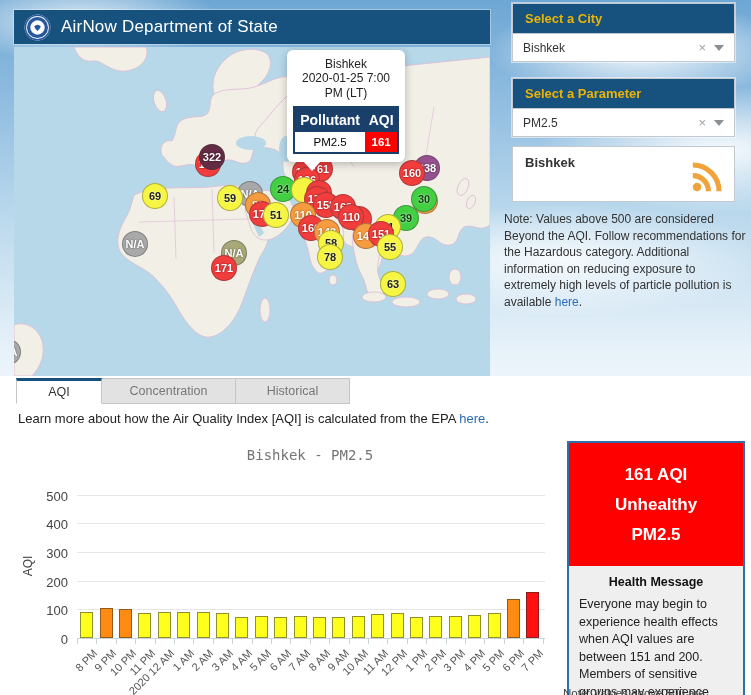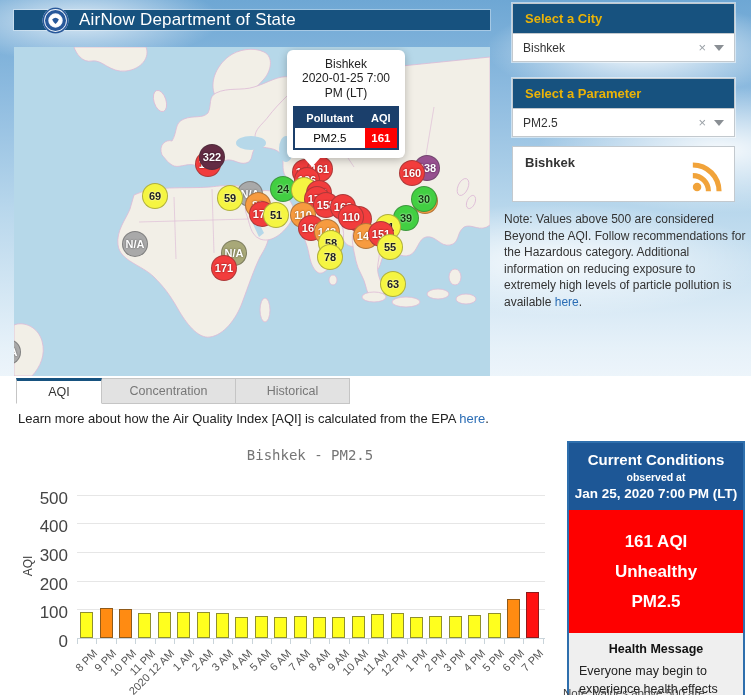--- a/index.html
+++ b/index.html
@@ -8,21 +8,21 @@
     background-image:
       radial-gradient(ellipse 220px 70px at 640px 50px, rgba(255,255,255,.95), transparent 70%),
       radial-gradient(ellipse 260px 90px at 720px 150px, rgba(255,255,255,.9), transparent 70%),
       radial-gradient(ellipse 200px 60px at 80px 20px, rgba(255,255,255,.75), transparent 70%),
       radial-gradient(ellipse 300px 80px at 560px 260px, rgba(255,255,255,.85), transparent 70%),
       linear-gradient(180deg,#6ea7d4 0%,#8fbce0 14%,#b8d7ec 30%,#e6f1f9 50%,#ffffff 66%);
   }
   .white-lower{position:absolute;left:0;top:376px;width:751px;height:319px;background:#fff;}
 
   
-  .app-header{position:absolute;left:14px;top:10px;width:476px;height:20px;background:#17527f;display:flex;align-items:center;box-sizing:border-box;padding-left:28px;box-shadow:0 0 0 1px rgba(255,255,255,.35);}
+  .app-header{position:absolute;left:14px;top:10px;width:476px;height:34px;background:#17527f;display:flex;align-items:center;box-sizing:border-box;padding-left:10px;box-shadow:0 0 0 1px rgba(255,255,255,.35);}
   .app-title{color:#fff;font-size:17px;letter-spacing:.2px;margin-left:10px;}
 
   
   .map{position:absolute;left:14px;top:47px;width:476px;height:329px;background:#b6d8e9;overflow:hidden;}
   .marker{position:absolute;width:26px;height:26px;border-radius:50%;display:flex;align-items:center;justify-content:center;
     font-weight:bold;font-size:11px;box-sizing:border-box;border:1px solid rgba(50,50,50,.35);}
   .marker.red{background:#f23d3d;color:#fff;text-shadow:0 0 2px #6d0000;}
   .marker.orange{background:#f79b40;color:#fff;text-shadow:0 0 2px #7a4200;}
   .marker.yellow{background:#f5f542;color:#222;text-shadow:0 0 2px #fff;}
   .marker.green{background:#42cf42;color:#12380f;text-shadow:0 0 2px #e8ffe8;}
@@ -32,21 +32,21 @@
   .marker.olive{background:#a8a878;color:#fff;text-shadow:0 0 2px #4d4d33;}
 
   
   .map-tooltip{position:absolute;left:273px;top:3px;width:106px;background:#fff;border-radius:6px;
     box-shadow:0 2px 8px rgba(0,0,0,.25);padding:7px 6px 8px;z-index:10;text-align:center;}
   .map-tooltip:after{content:"";position:absolute;left:16px;bottom:-9px;width:0;height:0;
     border-left:9px solid transparent;border-right:9px solid transparent;border-top:10px solid #fff;}
   .tt-city{font-size:12px;color:#222;}
   .tt-date{font-size:12px;color:#222;line-height:1.25;}
   .tt-table{width:100%;border-collapse:collapse;margin-top:5px;border:2px solid #1b3f6b;}
-  .tt-table th{background:#1b3f6b;color:#fff;font-size:11px;padding:4px 2px;}
+  .tt-table th{background:#1b3f6b;color:#fff;font-size:14px;padding:4px 2px;}
   .tt-table td{font-size:11.5px;padding:4px 2px;text-align:center;}
   .tt-aqi{background:#fe0000;color:#fff;font-weight:bold;}
 
   
   .panel{position:absolute;left:512px;width:223px;box-sizing:border-box;border:1px solid #c3c9ce;background:#fff;box-shadow:0 0 0 1px rgba(255,255,255,.5);}
   .panel-header{background:#17527f;color:#eab308;font-size:13px;font-weight:bold;padding:7px 12px;}
   .select-box{height:27px;display:flex;align-items:center;background:#fff;border-top:1px solid #c3c9ce;}
   .select-value{flex:1;font-size:12px;color:#333;padding-left:10px;}
   .clear-x{color:#9aa0a6;font-size:13px;padding:0 8px;cursor:pointer;}
   .caret{width:0;height:0;border-left:5px solid transparent;border-right:5px solid transparent;border-top:6px solid #8a8f94;margin-right:10px;cursor:pointer;}
@@ -67,21 +67,21 @@
   .tab:nth-child(3){width:114px;}
   .learn-more{position:absolute;left:18px;top:411px;font-size:13px;color:#222;}
 
   
   .chart-box{position:absolute;left:0;top:437px;width:562px;height:258px;}
   .chart-title{position:absolute;left:77px;top:10px;width:466px;text-align:center;
     font-family:"DejaVu Sans Mono",monospace;font-size:14px;color:#757575;}
   .ylabel{position:absolute;left:18px;top:122px;font-size:12px;color:#444;transform:rotate(-90deg);}
   .gridline{position:absolute;height:1px;background:#e6e6e6;}
   .baseline{position:absolute;height:1px;background:#c9d4da;}
-  .ytick-label{position:absolute;width:38px;text-align:right;font-size:17px;color:#444;}
+  .ytick-label{position:absolute;width:38px;text-align:right;font-size:13px;color:#444;}
   .xtick{position:absolute;width:1px;height:5px;background:#c9d4da;}
   .xtick-label{position:absolute;font-size:11px;color:#555;white-space:nowrap;
     transform:translateX(-100%) rotate(-45deg);transform-origin:100% 0;}
   .bar{position:absolute;width:13px;box-sizing:border-box;cursor:pointer;}
   .bar.yellow{background:#ffff1e;border:1px solid #8f8f2e;}
   .bar.orange{background:#ff8b12;border:1px solid #8f5a1a;}
   .bar.red{background:#ff1111;border:1px solid #8f1a1a;}
 
   
   .cc-panel{position:absolute;left:567px;top:441px;width:178px;border:2px solid #2e6fad;background:#fff;box-sizing:border-box;}
@@ -337,25 +337,20 @@
       <div class="xtick-label" style="left: 478.7px; top: 210px;">4 PM</div>
       <div class="bar yellow" style="left: 487.6px; top: 176.031px; height: 24.969px;"></div>
       <div class="xtick-label" style="left: 498.1px; top: 210px;">5 PM</div>
       <div class="bar orange" style="left: 507px; top: 162.255px; height: 38.745px;"></div>
       <div class="xtick-label" style="left: 517.5px; top: 210px;">6 PM</div>
       <div class="bar red" style="left: 526.4px; top: 154.793px; height: 46.207px;"></div>
       <div class="xtick-label" style="left: 536.9px; top: 210px;">7 PM</div>
     </div>
 
   <div class="cc-panel">
-    <div class="cc-header">
-      <div class="cc-title">Current Conditions</div>
-      <div class="cc-observed">observed at</div>
-      <div class="cc-datetime">Jan 25, 2020 7:00 PM (LT)</div>
-    </div>
     <div class="cc-aqi">
       <div>161 AQI</div>
       <div>Unhealthy</div>
       <div>PM2.5</div>
     </div>
     <div class="cc-health">
       <div class="cc-health-title">Health Message</div>
       <div class="cc-health-body">Everyone may begin to experience health effects when AQI values are between 151 and 200. Members of sensitive groups may experience more serious health effects.</div>
     </div>
   </div>

